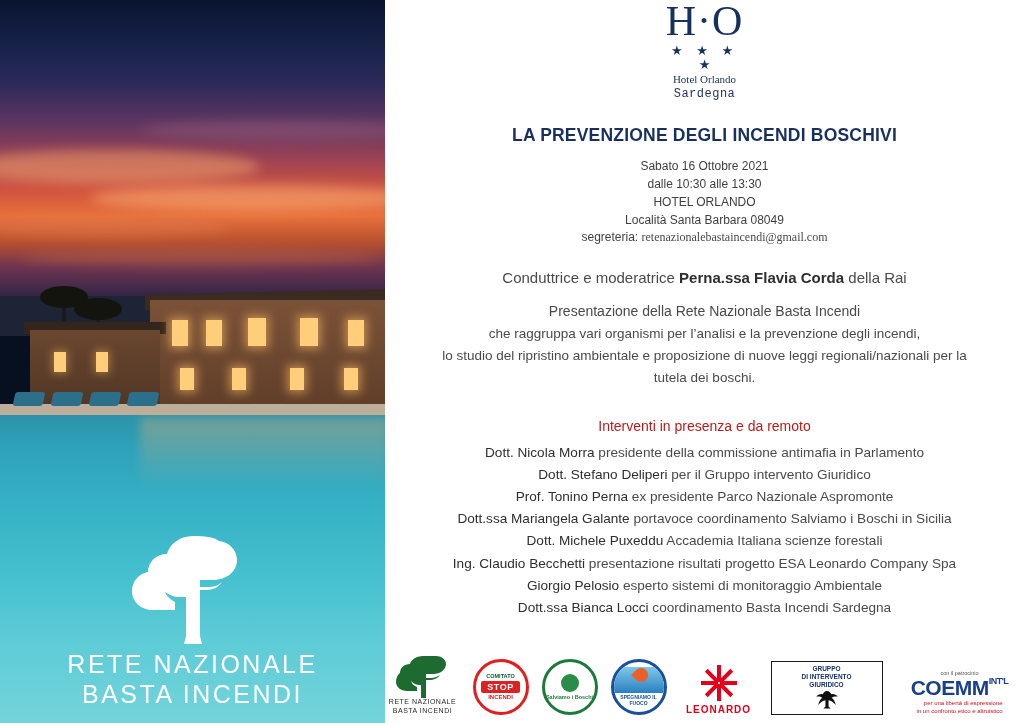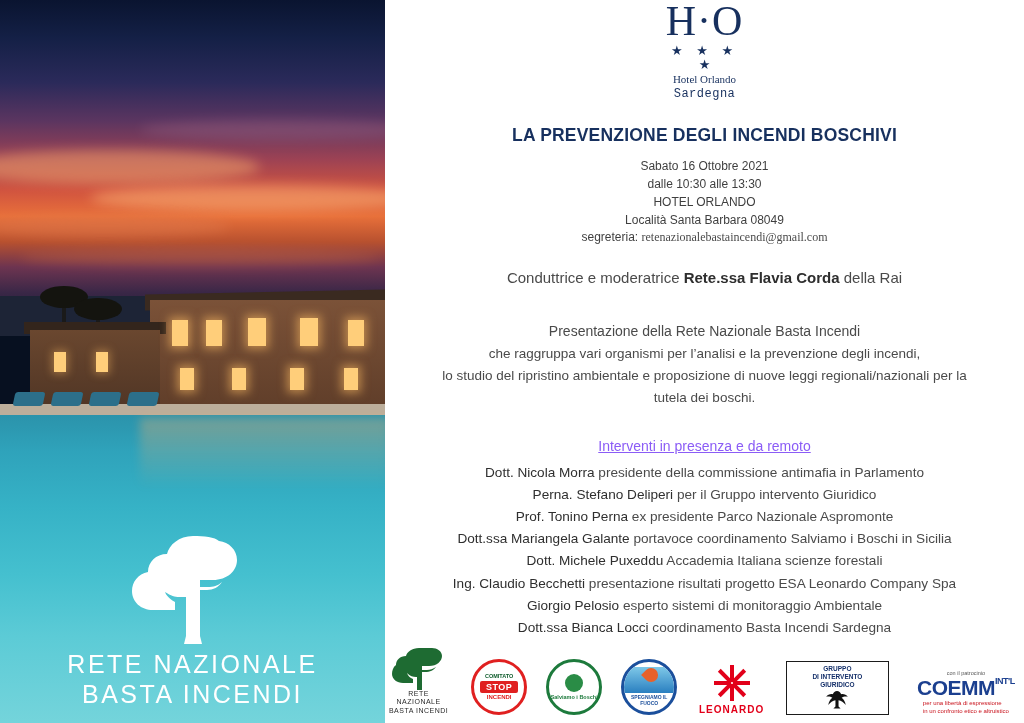--- a/index.html
+++ b/index.html
@@ -235,53 +235,52 @@
   .seg-mail { color: #4a4a4a; font-family: Liberation Serif, serif; }
 
   .moderator {
     margin-top: 22px;
     font-size: 15px;
     color: #4a4a4a;
   }
   .moderator b { color: #2e2e2e; font-weight: bold; }
 
   .presentation {
-    margin-top: 34px;
+    margin-top: 14px;
     font-size: 13.5px;
     line-height: 1.62;
     color: #4a4a4a;
     padding: 0 28px;
   }
   .presentation .p-first { font-size: 14px; }
 
   .interventi-title {
     margin-top: 30px;
     font-size: 14px;
-    color: #8b5cf6;
-    text-decoration: underline;
+    color: #b91c1c;
   }
   .speakers {
     margin-top: 8px;
     font-size: 13.6px;
     line-height: 1.62;
     color: #4a4a4a;
     padding: 0 14px;
   }
   .speakers .nm { color: #2f2f2f; }
 
   
   .sponsors {
     position: absolute;
     left: 0; bottom: 8px;
     width: 100%;
     height: 72px;
     display: flex;
     align-items: flex-end;
     justify-content: center;
-    gap: 19px;
+    gap: 13px;
   }
   .sp {
     display: flex;
     flex-direction: column;
     align-items: center;
     justify-content: flex-end;
   }
 
   .sp-rnbi { width: 74px; }
   .rnbi-tree { display:block; }
@@ -373,21 +372,21 @@
     padding: 3px 5px;
   }
   .gruppo-txt {
     font-size: 6.5px; line-height: 1.25; font-weight: bold;
     color: #15306a; text-align: center; width: 54px;
   }
   .eagle {
     width: 46px; height: 42px;
   }
 
-  .sp-coemm { width: 128px; text-align: left; }
+  .sp-coemm { width: 128px; text-align: right; }
   .coemm-main {
     font-size: 21px; font-weight: bold; color: #1b3f8f;
     letter-spacing: -.5px; line-height: 1;
   }
   .coemm-main .intl { font-size: 9px; color: #1b3f8f; vertical-align: top; }
   .coemm-sub {
     font-size: 6px; color: #c8101a; line-height: 1.25; margin-top: 2px;
   }
   .coemm-pat { font-size: 5.5px; color:#555; margin-bottom:1px;}
 </style>
@@ -466,35 +465,35 @@
       <div>dalle 10:30 alle 13:30</div>
       <div class="hotel-line">HOTEL ORLANDO</div>
       <div>Località Santa Barbara 08049</div>
       <div>
         <span class="seg-label">segreteria:</span>
         <span class="seg-mail">retenazionalebastaincendi@gmail.com</span>
       </div>
     </div>
 
     <div class="moderator">
-      <span>Conduttrice e moderatrice </span><b>Rete.ssa Flavia Corda</b><span> della Rai</span>
+      <span>Conduttrice e moderatrice </span><b>Perna.ssa Flavia Corda</b><span> della Rai</span>
     </div>
 
     <div class="presentation">
       <div class="p-first">Presentazione della Rete Nazionale Basta Incendi</div>
       <div>che raggruppa vari organismi per l’analisi e la prevenzione degli incendi,</div>
       <div>lo studio del ripristino ambientale e proposizione di nuove leggi regionali/nazionali per la</div>
       <div>tutela dei boschi.</div>
     </div>
 
     <div class="interventi-title">Interventi in presenza e da remoto</div>
 
     <div class="speakers">
       <div><span class="nm">Dott. Nicola Morra</span><span> presidente della commissione antimafia in Parlamento</span></div>
-      <div><span class="nm">Perna. Stefano Deliperi</span><span> per il Gruppo intervento Giuridico</span></div>
+      <div><span class="nm">Dott. Stefano Deliperi</span><span> per il Gruppo intervento Giuridico</span></div>
       <div><span class="nm">Prof. Tonino Perna</span><span> ex presidente Parco Nazionale Aspromonte</span></div>
       <div><span class="nm">Dott.ssa Mariangela Galante</span><span> portavoce coordinamento Salviamo i Boschi in Sicilia</span></div>
       <div><span class="nm">Dott. Michele Puxeddu</span><span> Accademia Italiana scienze forestali</span></div>
       <div><span class="nm">Ing. Claudio Becchetti</span><span> presentazione risultati progetto ESA Leonardo Company Spa</span></div>
       <div><span class="nm">Giorgio Pelosio</span><span> esperto sistemi di monitoraggio Ambientale</span></div>
       <div><span class="nm">Dott.ssa Bianca Locci</span><span> coordinamento Basta Incendi Sardegna</span></div>
     </div>
 
     <div class="sponsors">
 

